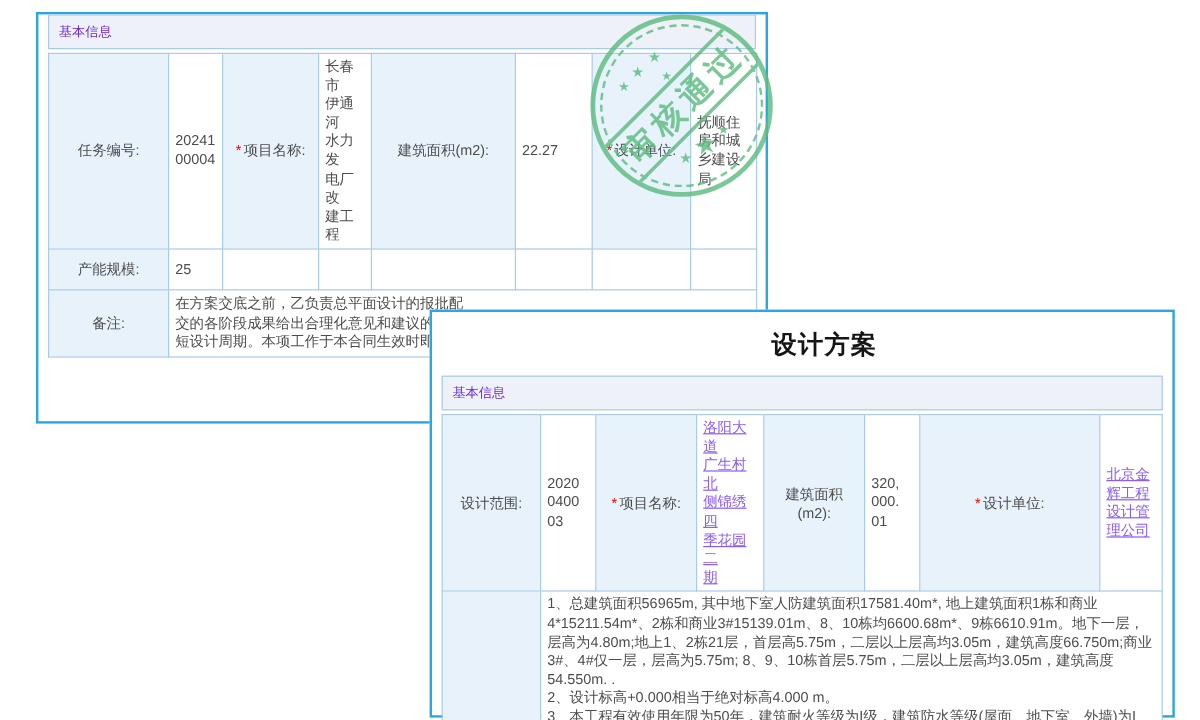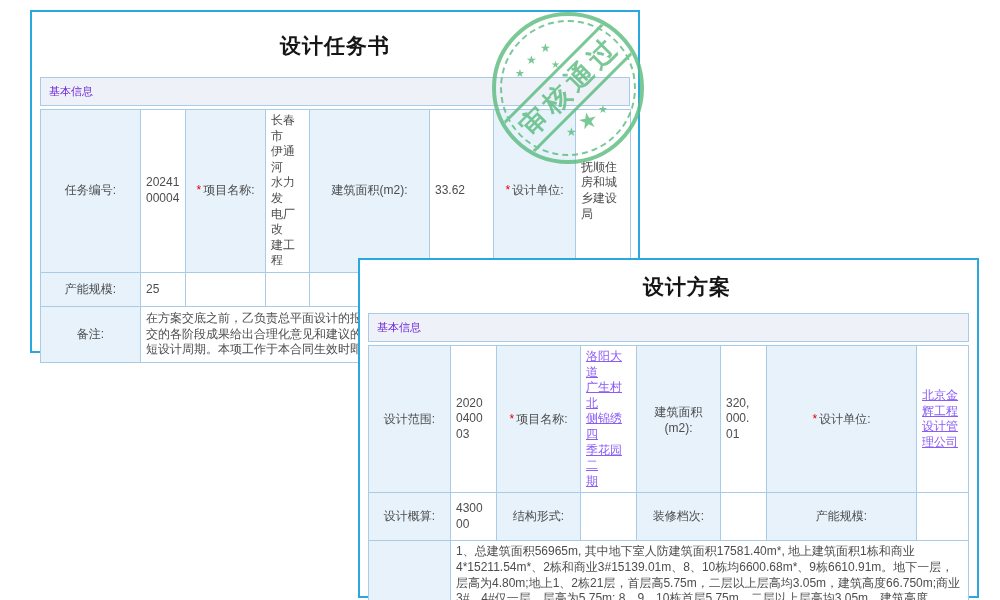--- a/index.html
+++ b/index.html
@@ -60,21 +60,20 @@
   .s3 { left:23px; top:56px;  font-size:11px; }
   .s4 { left:59px; top:48px;  font-size:10px; }
   .s5 { left:86px; top:98px;  font-size:22px; transform:rotate(-12deg); }
   .s6 { left:74px; top:114px; font-size:12px; }
   .s7 { left:106px;top:92px;  font-size:11px; }
 </style>
 </head>
 <body>
 
 <div class="panel" id="panel-task">
-  <div class="panel-title">设计任务书</div>
   <div class="section-bar">基本信息</div>
   <table class="doc-table">
     <colgroup>
       <col style="width:100px">
         <col style="width:45px">
         <col style="width:80px">
         <col style="width:44px">
       <col style="width:120px">
         <col style="width:64px">
         <col style="width:82px">
@@ -85,21 +84,21 @@
       <td class="lbl"><span>任务编号:</span></td>
       <td class="val">20241
 00004</td>
       <td class="lbl"><span class="req">*</span><span>项目名称:</span></td>
       <td class="val">长春市
 伊通河
 水力发
 电厂改
 建工程</td>
       <td class="lbl"><span>建筑面积(m2):</span></td>
-      <td class="val">33.62</td>
+      <td class="val">22.27</td>
       <td class="lbl"><span class="req">*</span><span>设计单位:</span></td>
       <td class="val">抚顺住
 房和城
 乡建设
 局</td>
     </tr>
     <tr style="height:34px">
       <td class="lbl"><span>产能规模:</span></td>
       <td class="val">25</td>
       <td class="val"></td>
@@ -165,31 +164,20 @@
       <td class="lbl"><span>建筑面积(m2):</span></td>
       <td class="val">320,
 000.
 01</td>
       <td class="lbl"><span class="req">*</span><span>设计单位:</span></td>
       <td class="val"><span class="link">北京金
 辉工程
 设计管
 理公司</span></td>
     </tr>
-    <tr style="height:48px">
-      <td class="lbl"><span>设计概算:</span></td>
-      <td class="val">4300
-00</td>
-      <td class="lbl"><span>结构形式:</span></td>
-      <td class="val"></td>
-      <td class="lbl"><span>装修档次:</span></td>
-      <td class="val"></td>
-      <td class="lbl"><span>产能规模:</span></td>
-      <td class="val"></td>
-    </tr>
     <tr style="height:108px">
       <td class="lbl"></td>
       <td class="val-long" colspan="7">1、总建筑面积56965m, 其中地下室人防建筑面积17581.40m*, 地上建筑面积1栋和商业4*15211.54m*、2栋和商业3#15139.01m、8、10栋均6600.68m*、9栋6610.91m。地下一层，层高为4.80m;地上1、2栋21层，首层高5.75m，二层以上层高均3.05m，建筑高度66.750m;商业3#、4#仅一层，层高为5.75m; 8、9、10栋首层5.75m，二层以上层高均3.05m，建筑高度54.550m. .
 2、设计标高+0.000相当于绝对标高4.000 m。
 3、本工程有效使用年限为50年，建筑耐火等级为I级，建筑防水等级(屋面、地下室、外墙)为I级。</td>
     </tr>
   </tbody>
     </table>
 </div>
 

